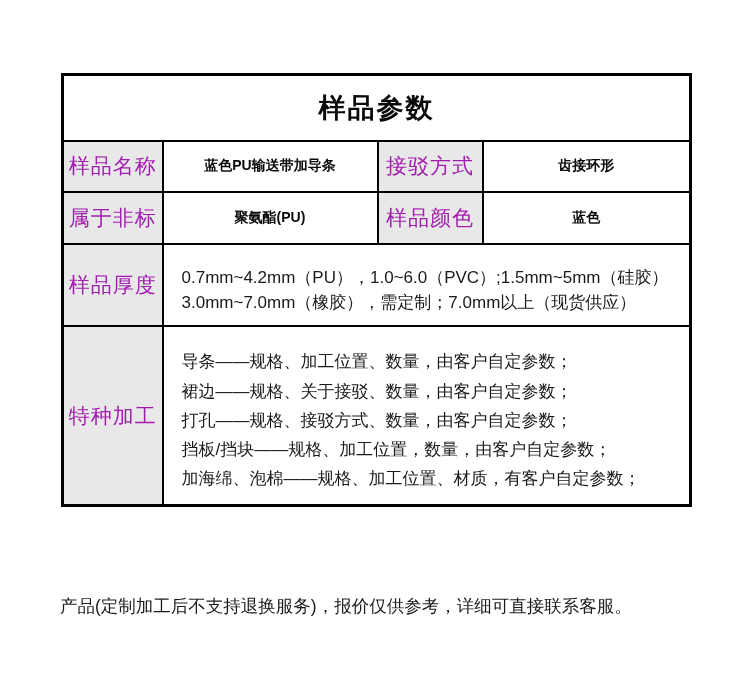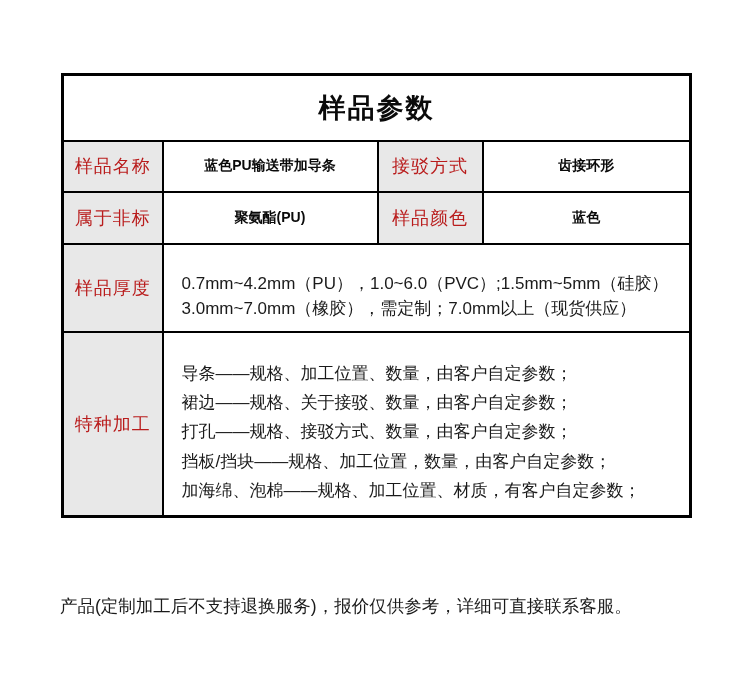--- a/index.html
+++ b/index.html
@@ -38,37 +38,37 @@
     font-size: 27px;
     font-weight: bold;
     text-align: center;
     letter-spacing: 2px;
     background: #ffffff;
     color: #0a0a0a;
   }
   td.lbl {
     background: #e8e8e8;
     text-align: center;
-    font-size: 18px;
+    font-size: 21px;
     font-weight: normal;
-    color: #b91c1c;
+    color: #a21caf;
     letter-spacing: 1px;
   }
   td.val-b {
     text-align: center;
     font-size: 14px;
     font-weight: bold;
     color: #0a0a0a;
   }
   td.val-p {
     text-align: left;
     font-size: 17px;
     font-weight: normal;
     color: #1a1a1a;
-    padding: 26px 12px 10px 18px;
+    padding: 20px 12px 10px 18px;
     line-height: 1.48;
   }
   td.val-p .line { display: block; }
   tr.r-small    { height: 51px; }
   tr.r-small2   { height: 52px; }
   tr.r-thick    { height: 73px; }
   tr.r-app      { height: 63px; }
   tr.r-special  { height: 180px; }
   tr.r-special td.val-p { line-height: 1.72; }
   tr.r-joint    { height: 58px; }

